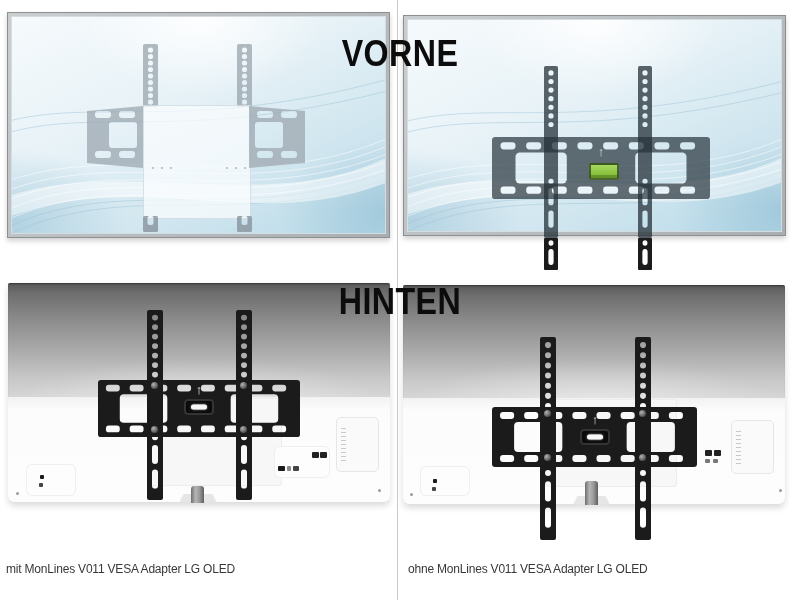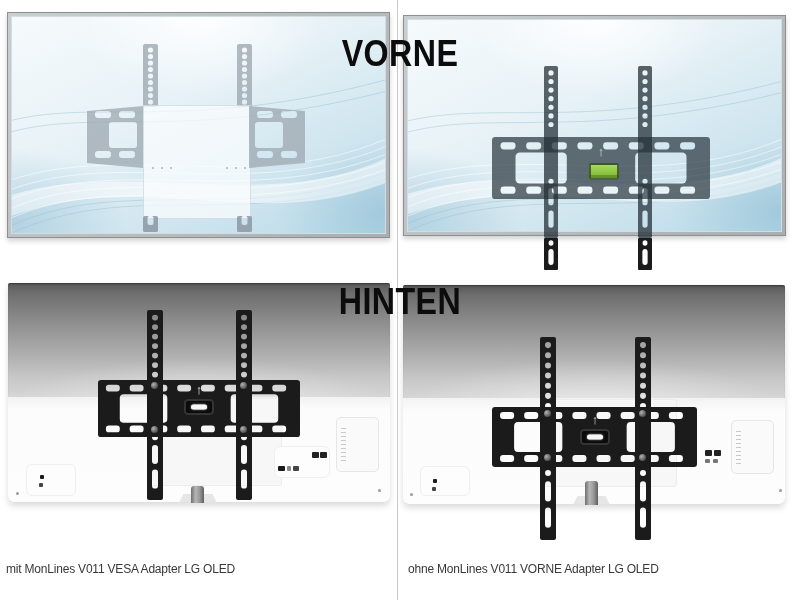--- a/index.html
+++ b/index.html
@@ -298,15 +298,15 @@
     <div class="bolt" style="left:639px;top:454px"></div>
     <div class="level-black" style="left:580px;top:429px;width:30px;height:16px">
         <div class="pill"></div>
       </div>
     <div class="up-arrow" style="left:588px;top:413px;color:#dcdcdc">↑</div>
   </div>
 
   <div class="heading" style="top:35px">VORNE</div>
   <div class="heading" style="top:283px">HINTEN</div>
   <div class="caption" style="left:6px;top:558px">mit MonLines V011 VESA Adapter LG OLED</div>
-  <div class="caption" style="left:408px;top:558px">ohne MonLines V011 VORNE Adapter LG OLED</div>
+  <div class="caption" style="left:408px;top:558px">ohne MonLines V011 VESA Adapter LG OLED</div>
 
 </div>
 
 </body></html>

